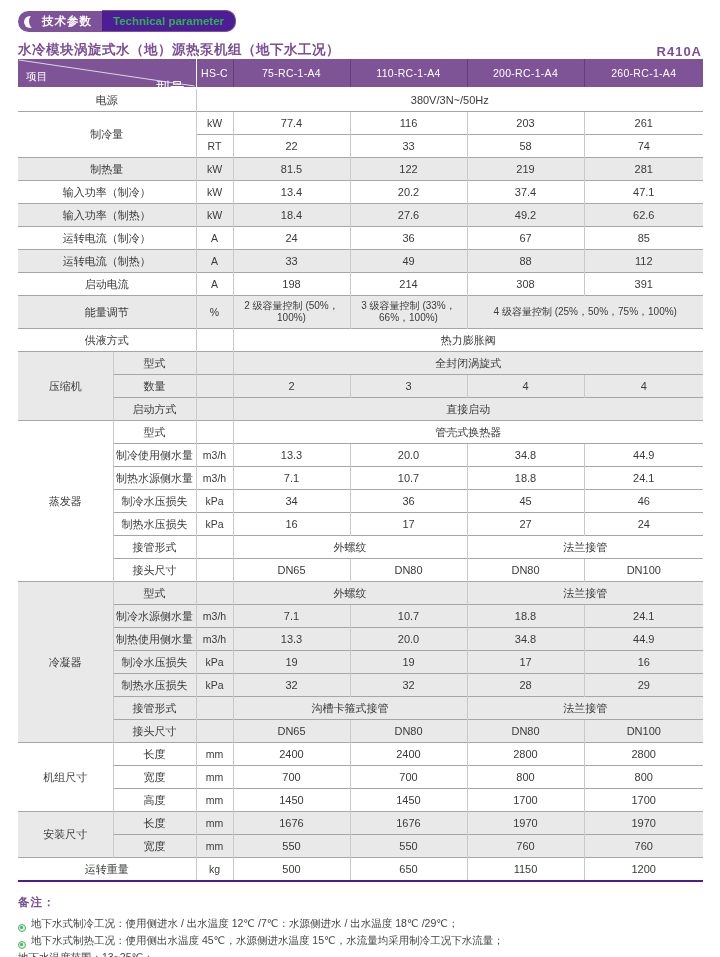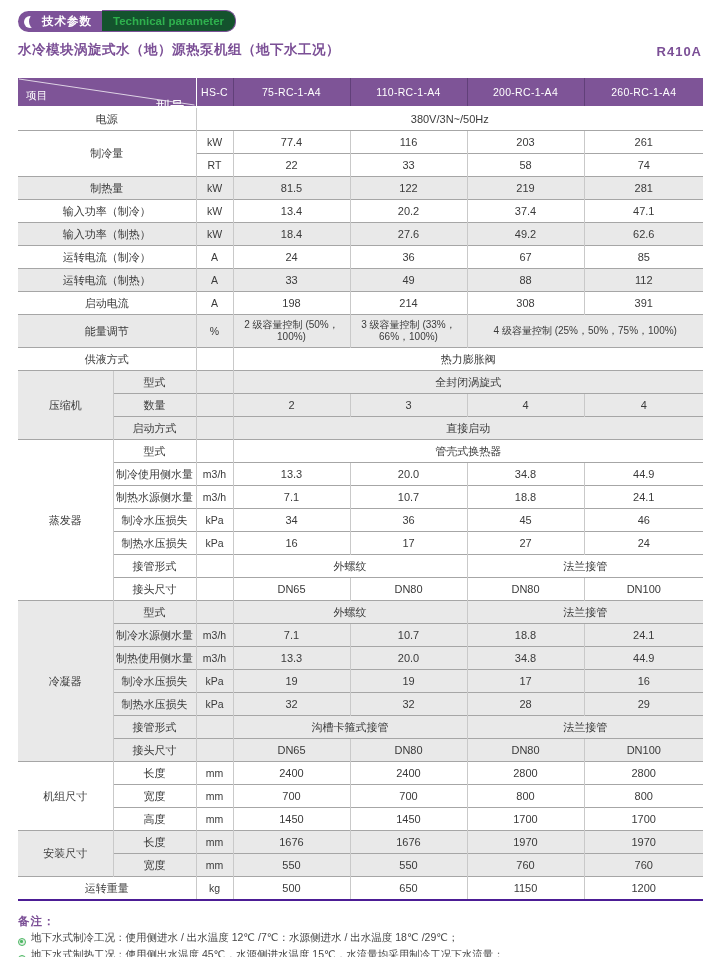--- a/index.html
+++ b/index.html
@@ -14,27 +14,27 @@
   .topbar{display:flex;margin:10px 0 0 18px;}
   .badge{display:inline-flex;align-items:flex-end;border-radius:11px;}
   .badge-zh{
     background:#7d5299;color:#fff;font-size:11.5px;font-weight:bold;
     padding:3px 10px 3px 24px;border-radius:11px 0 0 11px;position:relative;
     letter-spacing:1px;line-height:15px;
   }
   .badge-zh::before{content:"";position:absolute;left:6px;top:4.5px;width:12px;height:12px;background:#fff;border-radius:50%;}
   .badge-zh::after{content:"";position:absolute;left:11px;top:3px;width:12px;height:15px;background:#7d5299;border-radius:50%;}
   .badge-en{
-    background:#14532d;color:#2fb14e;font-weight:bold;font-size:11.5px;
+    background:#4c1d95;color:#2fb14e;font-weight:bold;font-size:11.5px;
     padding:3px 11px;border:1.5px solid #7d5299;border-left:none;
     border-radius:0 10px 10px 0;line-height:14px;
   }
 
   
-  .title-row{display:flex;justify-content:space-between;align-items:flex-end;margin:9px 18px 19px 18px;gap:10px;}
+  .title-row{display:flex;justify-content:space-between;align-items:flex-end;margin:9px 18px 0 18px;gap:10px;}
   .page-title{margin:0;font-size:13.5px;font-weight:bold;color:#7b4f96;letter-spacing:.5px;}
   .refrigerant{font-size:13px;font-weight:bold;color:#7b4f96;letter-spacing:1px;}
 
   
   table.spec{border-collapse:collapse;table-layout:fixed;margin-left:18px;width:685px;}
   thead th{
     background:#7e5497;color:#fff;font-weight:normal;font-size:10.5px;
     height:28px;padding:0;border-left:1px solid #614079;border-bottom:2px solid #fff;
     letter-spacing:.3px;
   }
@@ -53,21 +53,21 @@
   tbody tr.shade td{background:#e9e9e9;}
   tbody td.first{border-left:none;}
   tbody td.u{font-size:10.5px;}
   tbody td.g,tbody td.l{font-size:11px;}
   tbody tr.tall td{height:32px;}
   tbody td.sm{font-size:10px;line-height:1.25;}
   tbody tr:last-child td{border-bottom:2px solid #4c1d95;}
 
   
   .notes{margin:13px 18px 0 18px;}
-  .notes-title{color:#7b4f96;font-weight:bold;font-size:11.5px;letter-spacing:1px;}
+  .notes-title{color:#7b4f96;font-weight:bold;font-size:11.5px;margin-bottom:5px;letter-spacing:1px;}
   .note{display:flex;align-items:flex-end;font-size:10.5px;color:#454545;line-height:17px;}
   .note-icon{
     flex:0 0 auto;width:8px;height:8px;margin:4.5px 5px 0 0;box-sizing:border-box;
     border:1.3px solid #4cb863;border-radius:50%;position:relative;background:#dfeee2;
   }
   .note-icon::after{content:"";position:absolute;left:1.4px;top:1.4px;width:2.6px;height:2.6px;border-radius:50%;background:#4cb863;}
 </style>
 </head>
 <body>
 

